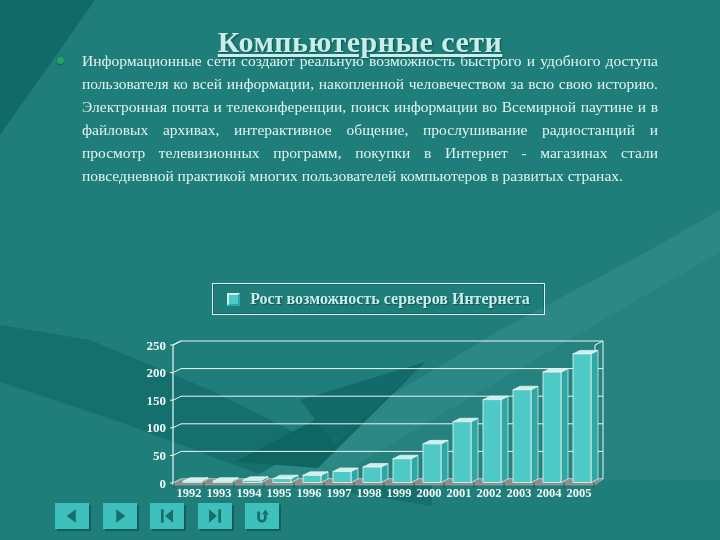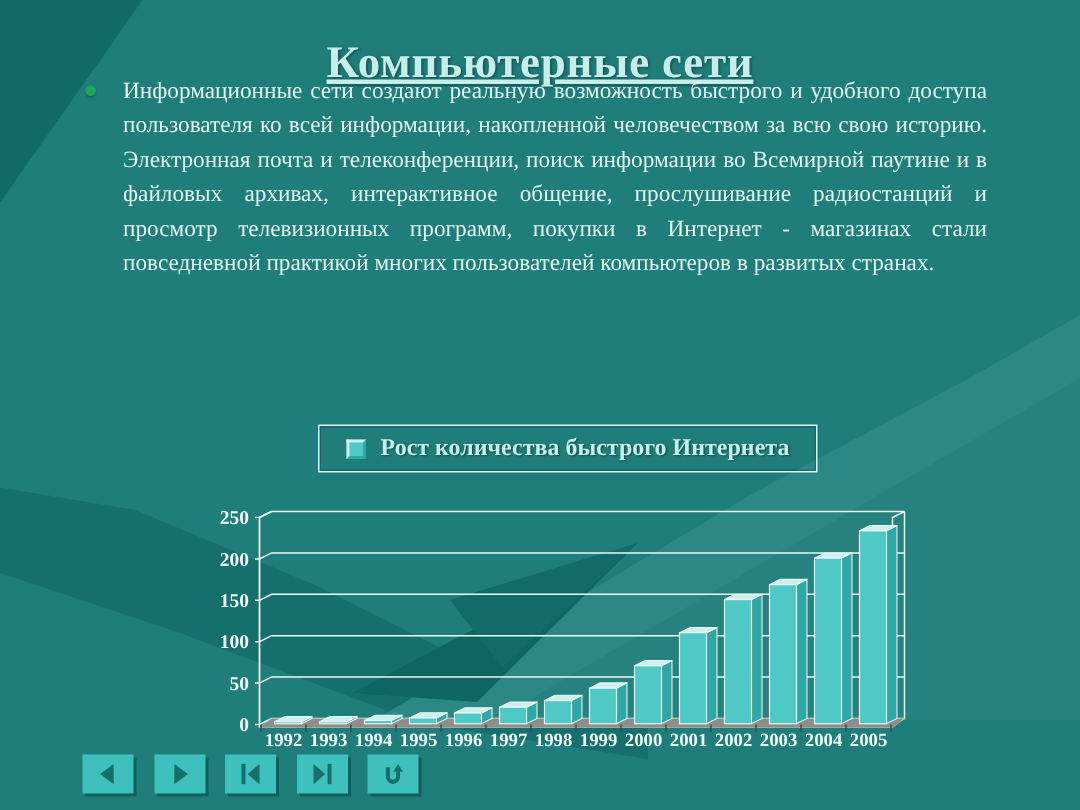--- a/index.html
+++ b/index.html
@@ -66,21 +66,21 @@
 
 <div class="body-text">
   <div class="bullet-item">
     <span class="bullet-dot"></span>
     <span>Информационные сети создают реальную возможность быстрого и удобного доступа пользователя ко всей информации, накопленной человечеством за всю свою историю. Электронная почта и телеконференции, поиск информации во Всемирной паутине и в файловых архивах, интерактивное общение, прослушивание радиостанций и просмотр телевизионных программ, покупки в Интернет - магазинах стали повседневной практикой многих пользователей компьютеров в развитых странах.</span>
   </div>
 </div>
 
 <div class="legend-box">
   <span class="legend-marker"></span>
-  <span class="legend-label">Рост количества быстрого Интернета</span>
+  <span class="legend-label">Рост возможность серверов Интернета</span>
 </div>
 
 <svg class="chart-svg" width="480" height="175" viewBox="0 0 480 175">
     <path d="M30 153 L33 153 L41 149 H463" stroke="#EAF7F5" fill="none" stroke-width="1"></path>
     <path d="M30 125.4 L33 125.4 L41 121.4 H463" stroke="#EAF7F5" fill="none" stroke-width="1"></path>
     <path d="M30 97.8 L33 97.8 L41 93.8 H463" stroke="#EAF7F5" fill="none" stroke-width="1"></path>
     <path d="M30 70.2 L33 70.2 L41 66.2 H463" stroke="#EAF7F5" fill="none" stroke-width="1"></path>
     <path d="M30 42.599999999999994 L33 42.599999999999994 L41 38.599999999999994 H463" stroke="#EAF7F5" fill="none" stroke-width="1"></path>
     <path d="M30 15 L33 15 L41 11 H463" stroke="#EAF7F5" fill="none" stroke-width="1"></path>
     <path d="M455 153 V15 L463 11 M455 153 L463 149 M463 149 V11" stroke="#EAF7F5" fill="none" stroke-width="1"></path>

